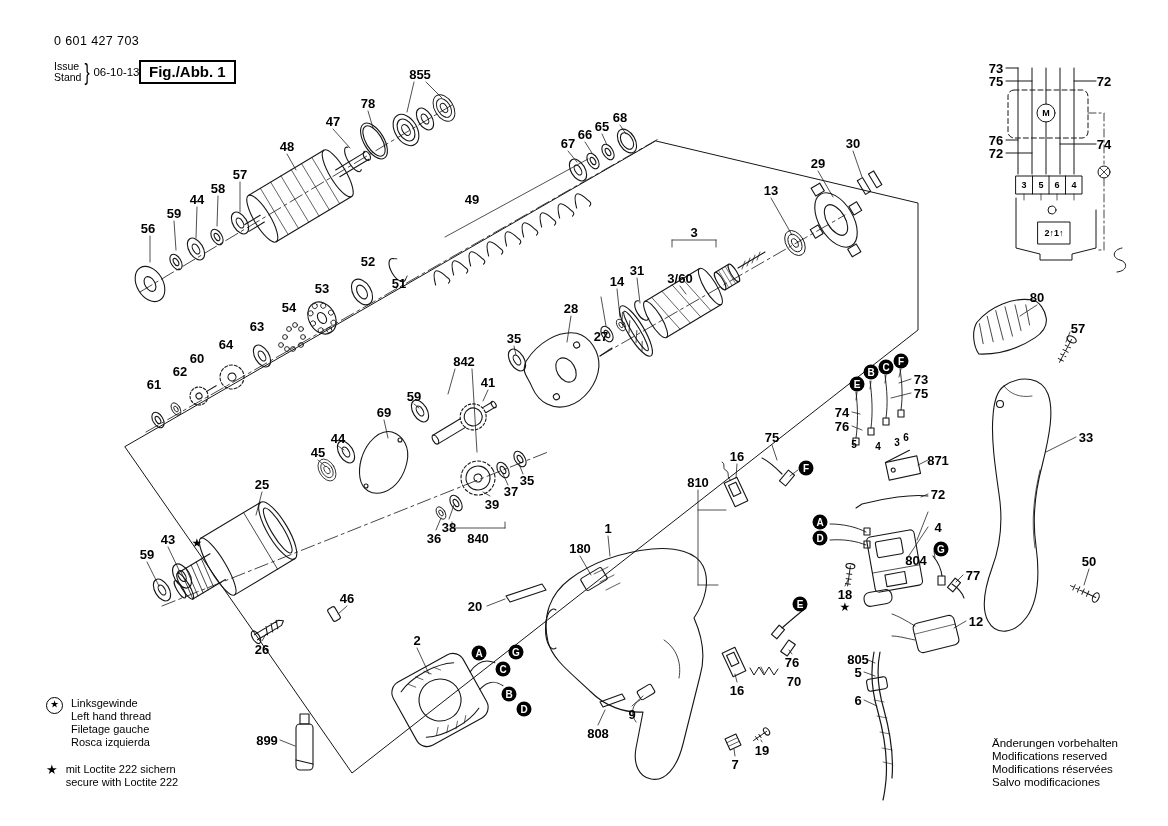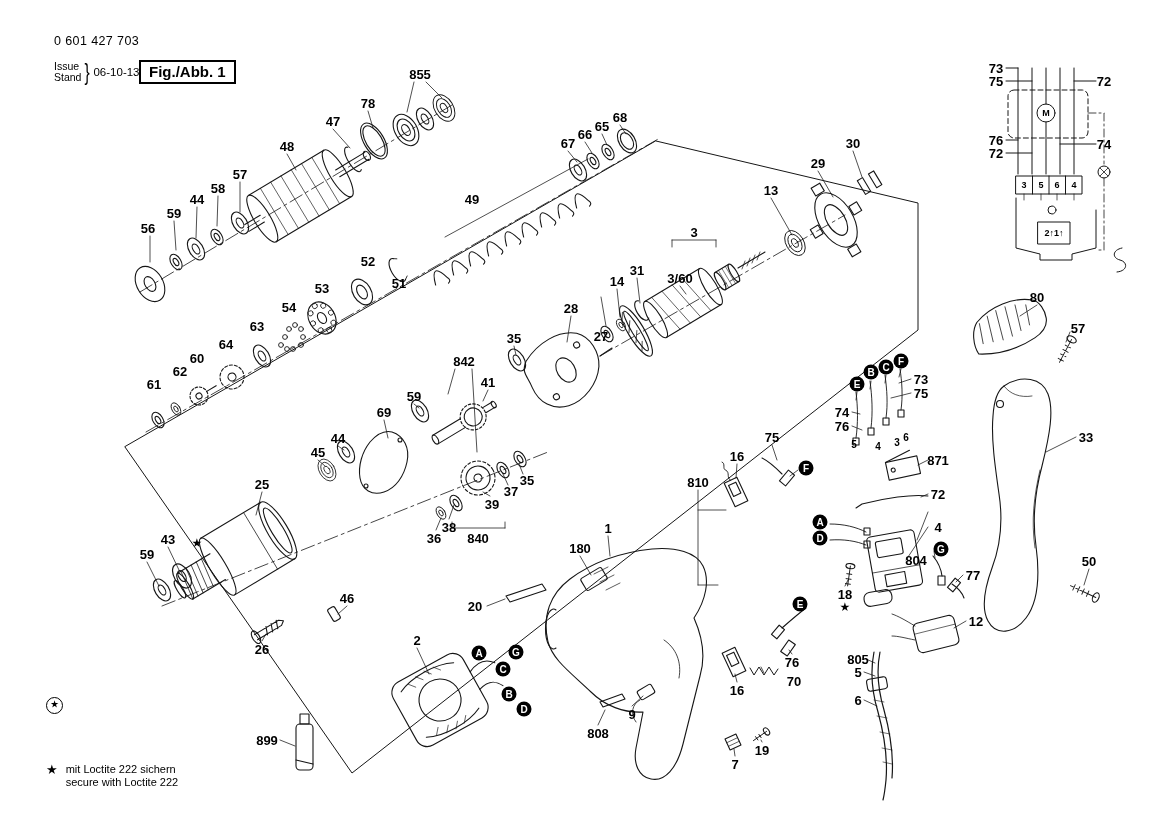--- a/index.html
+++ b/index.html
@@ -525,23 +525,35 @@
       <span class="letter" style="left: 871px; top: 372px;">B</span>
       <span class="letter" style="left: 886px; top: 367px;">C</span>
       <span class="letter" style="left: 901px; top: 361px;">F</span>
       <span class="letter" style="left: 820px; top: 522px;">A</span>
       <span class="letter" style="left: 820px; top: 538px;">D</span>
       <span class="letter" style="left: 941px; top: 549px;">G</span>
     </div>
 
   <div class="legend-lht">
     <span class="cs">★</span>
+    <div class="leglines">
+      <div>Linksgewinde</div>
+      <div>Left hand thread</div>
+      <div>Filetage gauche</div>
+      <div>Rosca izquierda</div>
+    </div>
   </div>
   <div class="legend-loc">
     <span class="bstar">★</span>
     <div class="leglines">
       <div>mit Loctite 222 sichern</div>
       <div>secure with Loctite 222</div>
     </div>
   </div>
 
+  <div class="notice">
+    <div>Änderungen vorbehalten</div>
+    <div>Modifications reserved</div>
+    <div>Modifications réservées</div>
+    <div>Salvo modificaciones</div>
+  </div>
 
 </div>
 
 </body></html>

